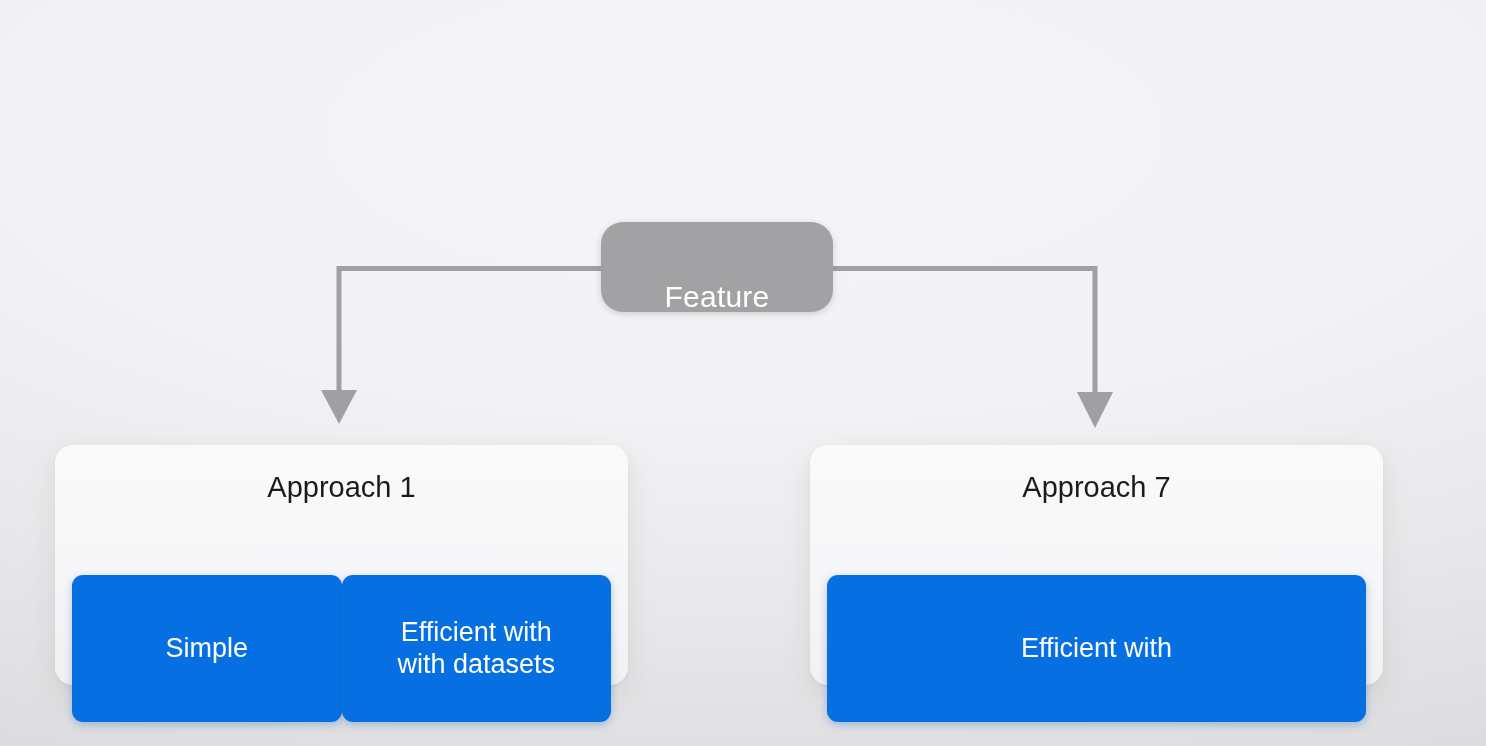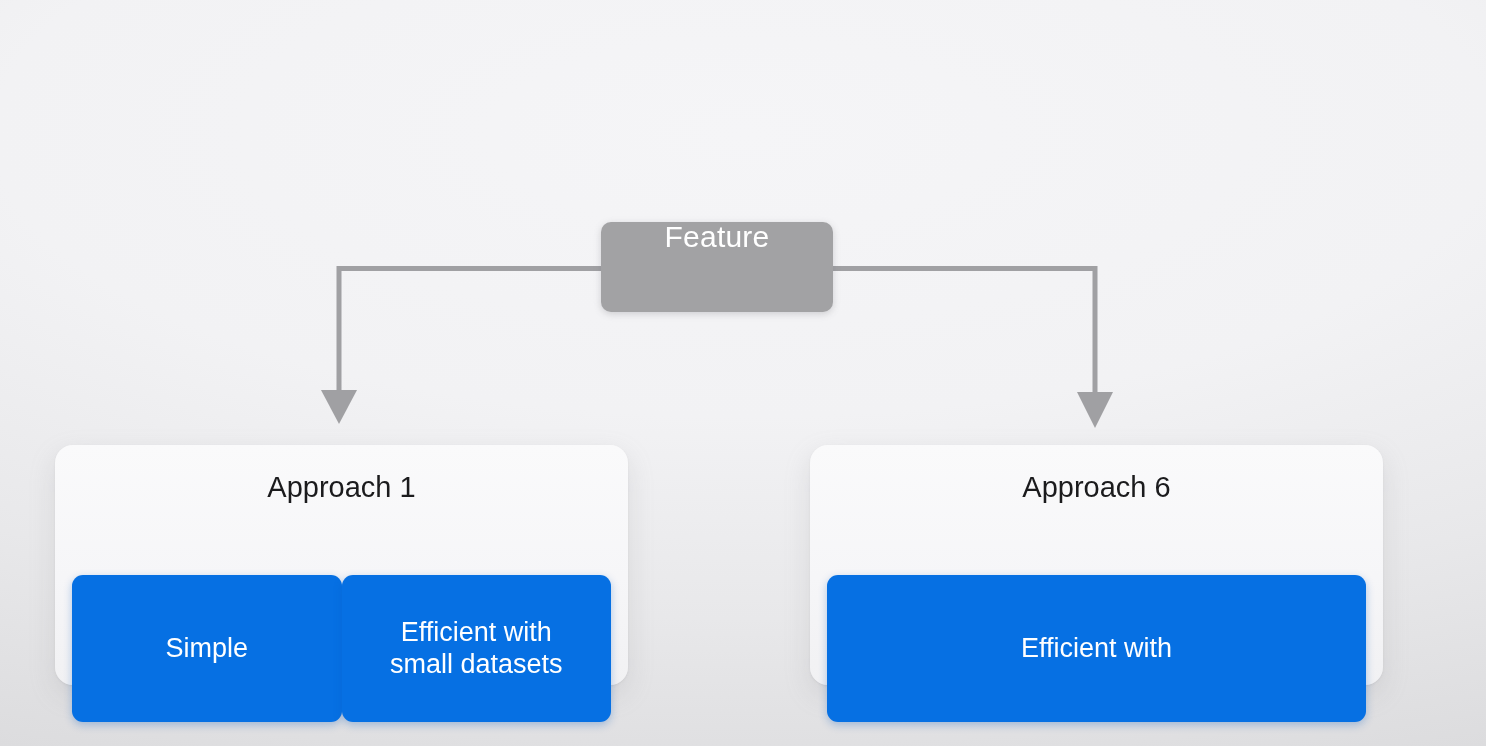--- a/index.html
+++ b/index.html
@@ -27,25 +27,25 @@
     pointer-events: none;
   }
 
   
   .root-node {
     position: absolute;
     left: 601px;
     top: 222px;
     width: 232px;
     height: 90px;
-    border-radius: 10px;
+    border-radius: 22px;
     background: #a2a2a4;
     box-shadow: 0 2px 7px rgba(120,120,125,0.30);
     display: flex;
-    align-items: flex-start;
+    align-items: flex-end;
     justify-content: center;
   }
   .root-label {
     color: #ffffff;
     font-size: 30px;
     letter-spacing: 0.2px;
     line-height: 1;
   }
 
   
@@ -127,28 +127,28 @@
     <div class="chip-row">
       <div class="chip">
         <span class="chip-text">
           <span>Simple</span>
           
         </span>
       </div>
       <div class="chip">
         <span class="chip-text">
           <span>Efficient with</span>
-          <span class="l2">small datasets</span>
+          <span class="l2">with datasets</span>
         </span>
       </div>
     </div>
   </div>
 
   <div class="card" id="card-2">
-    <div class="card-title">Approach 6</div>
+    <div class="card-title">Approach 7</div>
     <div class="chip-row">
       <div class="chip">
         <span class="chip-text">
           <span>Efficient with</span>
         </span>
       </div>
     </div>
   </div>
 
 </div>

